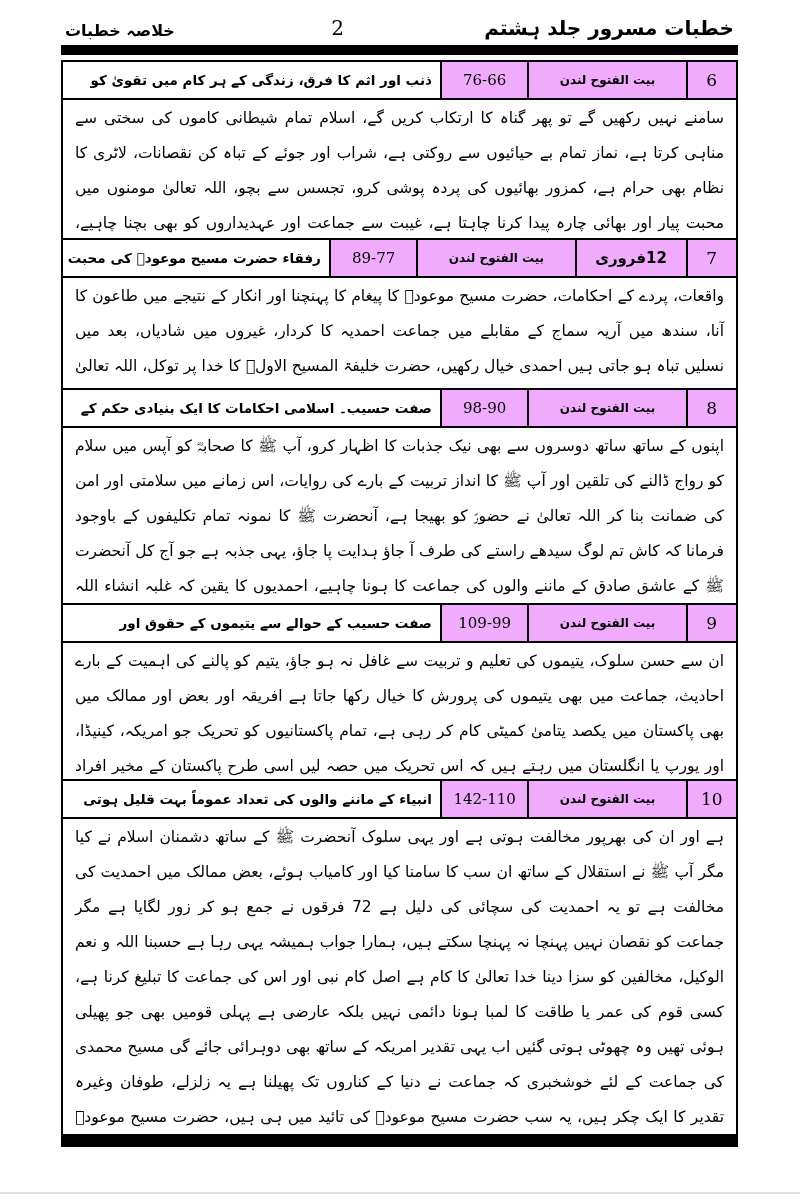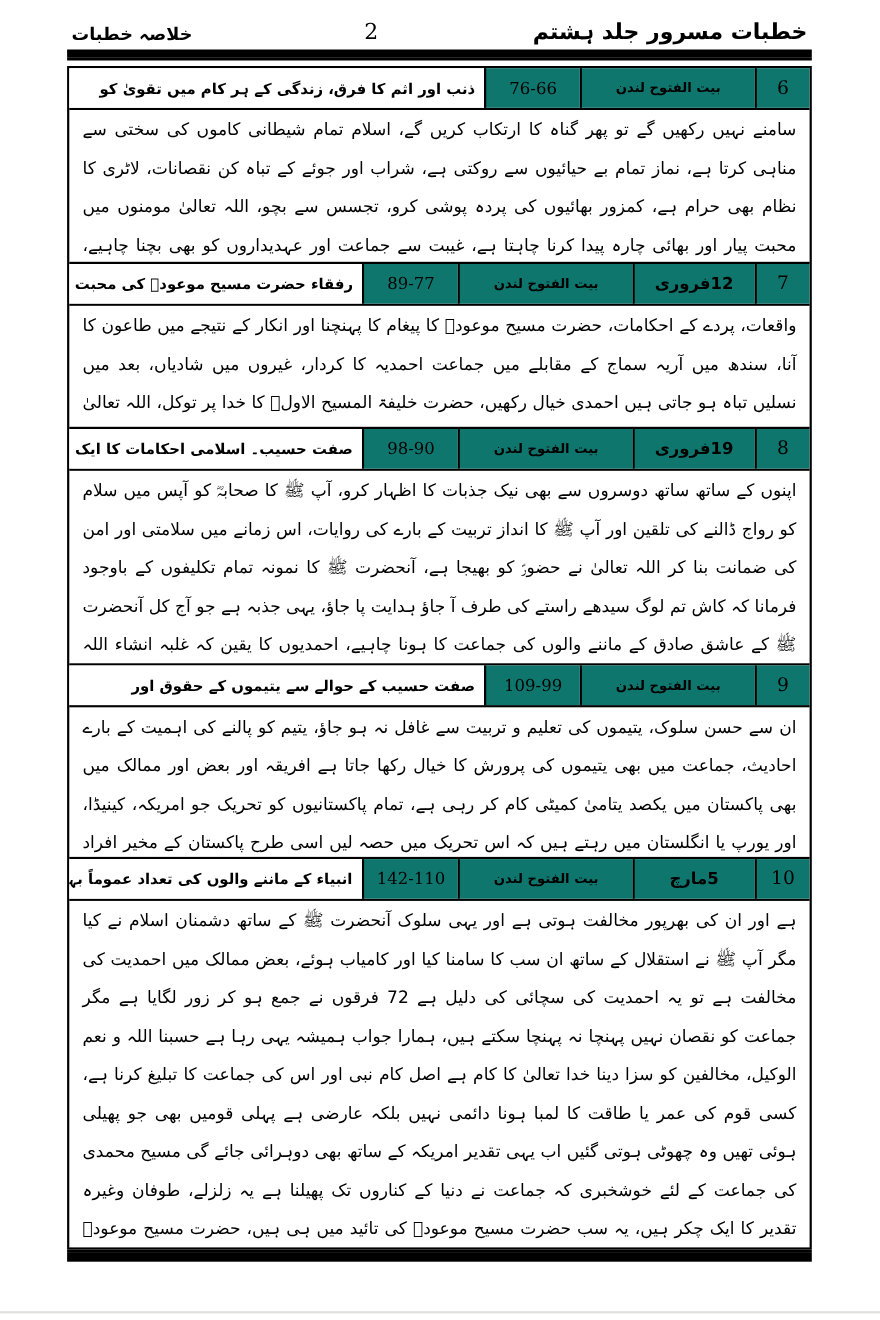--- a/index.html
+++ b/index.html
@@ -14,21 +14,21 @@
   .head-page-num { font-family:"DejaVu Serif", serif; font-size:20px; font-weight:normal; transform:translateX(8px); }
   .head-section { font-size:16px; font-weight:bold; }
 
   
   .rule-top { height:3px; border-top:7px solid #000; border-bottom:3px solid #000; margin-top:3px; }
   .rule-bottom { height:4px; border-top:3px solid #000; border-bottom:8px solid #000; margin-top:0; }
 
   
   .khutba-table { border:2px solid #000; margin-top:5px; background:#fff; }
   .entry-header { direction:rtl; display:flex; height:38px; border-bottom:2px solid #000; }
-  .cell { display:flex; align-items:center; justify-content:center; border-left:2px solid #000; background:#0f766e; overflow:hidden; white-space:nowrap; }
+  .cell { display:flex; align-items:center; justify-content:center; border-left:2px solid #000; background:#f0abfc; overflow:hidden; white-space:nowrap; }
   .cell:last-child { border-left:none; }
   .cell-number { width:7.5%; font-size:17px; font-family:"DejaVu Serif", serif; }
   .cell-date { width:16.5%; font-size:15px; font-weight:bold; }
   .cell-location { width:23.5%; font-size:12px; font-weight:bold; }
   .cell-pages { width:13%; font-size:15px; font-family:"DejaVu Serif", serif; direction:ltr; }
   .cell-title { flex:1; background:#fff; font-size:13.5px; font-weight:bold; padding:0 8px; justify-content:flex-start; }
 
   .entry-body { direction:rtl; border-bottom:2px solid #000; padding:1px 12px 0 12px; font-size:15.5px; line-height:35px; text-align:justify; text-align-last:center; overflow:hidden; }
   .entry:last-child .entry-body { border-bottom:none; }
   .h-140 { height:140px; }
@@ -73,42 +73,40 @@
           <div class="cell cell-location">بیت الفتوح لندن</div>
           <div class="cell cell-pages">89-77</div>
           <div class="cell cell-title">رفقاء حضرت مسیح موعودؑ کی محبت و غیرت الٰہی کے</div>
         </div>
         <div class="entry-body h-112">واقعات، پردے کے احکامات، حضرت مسیح موعودؑ کا پیغام کا پہنچنا اور انکار کے نتیجے میں طاعون کا آنا، سندھ میں آریہ سماج کے مقابلے میں جماعت احمدیہ کا کردار، غیروں میں شادیاں، بعد میں نسلیں تباہ ہو جاتی ہیں احمدی خیال رکھیں، حضرت خلیفۃ المسیح الاولؓ کا خدا پر توکل، اللہ تعالیٰ ہر احمدی کو عاجزی میں اور توکل میں بڑھاتے ہوئے ایمان میں ترقی دینے والا ہو</div>
       </div>
 
       <div class="entry">
         <div class="entry-header">
           <div class="cell cell-number">8</div>
-          <div class="cell cell-date">19فروری</div>
           <div class="cell cell-location">بیت الفتوح لندن</div>
           <div class="cell cell-pages">98-90</div>
           <div class="cell cell-title">صفت حسیب۔ اسلامی احکامات کا ایک بنیادی حکم کے</div>
         </div>
         <div class="entry-body h-177">اپنوں کے ساتھ ساتھ دوسروں سے بھی نیک جذبات کا اظہار کرو، آپ ﷺ کا صحابہؓ کو آپس میں سلام کو رواج ڈالنے کی تلقین اور آپ ﷺ کا انداز تربیت کے بارے کی روایات، اس زمانے میں سلامتی اور امن کی ضمانت بنا کر اللہ تعالیٰ نے حضورؑ کو بھیجا ہے، آنحضرت ﷺ کا نمونہ تمام تکلیفوں کے باوجود فرمانا کہ کاش تم لوگ سیدھے راستے کی طرف آ جاؤ ہدایت پا جاؤ، یہی جذبہ ہے جو آج کل آنحضرت ﷺ کے عاشق صادق کے ماننے والوں کی جماعت کا ہونا چاہیے، احمدیوں کا یقین کہ غلبہ انشاء اللہ اسلام کا ہی ہونا ہے، تمام مظالم کے جواب میں حسبی اللہ کہیں۔</div>
       </div>
 
       <div class="entry">
         <div class="entry-header">
           <div class="cell cell-number">9</div>
           <div class="cell cell-location">بیت الفتوح لندن</div>
           <div class="cell cell-pages">109-99</div>
           <div class="cell cell-title">صفت حسیب کے حوالے سے یتیموں کے حقوق اور</div>
         </div>
         <div class="entry-body h-138">ان سے حسن سلوک، یتیموں کی تعلیم و تربیت سے غافل نہ ہو جاؤ، یتیم کو پالنے کی اہمیت کے بارے احادیث، جماعت میں بھی یتیموں کی پرورش کا خیال رکھا جاتا ہے افریقہ اور بعض اور ممالک میں بھی پاکستان میں یکصد یتامیٰ کمیٹی کام کر رہی ہے، تمام پاکستانیوں کو تحریک جو امریکہ، کینیڈا، اور یورپ یا انگلستان میں رہتے ہیں کہ اس تحریک میں حصہ لیں اسی طرح پاکستان کے مخیر افراد کو بھی توجہ دلانا چاہتا ہوں۔</div>
       </div>
 
       <div class="entry">
         <div class="entry-header">
           <div class="cell cell-number">10</div>
-          <div class="cell cell-date">5مارچ</div>
           <div class="cell cell-location">بیت الفتوح لندن</div>
           <div class="cell cell-pages">142-110</div>
           <div class="cell cell-title">انبیاء کے ماننے والوں کی تعداد عموماً بہت قلیل ہوتی</div>
         </div>
         <div class="entry-body h-315">ہے اور ان کی بھرپور مخالفت ہوتی ہے اور یہی سلوک آنحضرت ﷺ کے ساتھ دشمنان اسلام نے کیا مگر آپ ﷺ نے استقلال کے ساتھ ان سب کا سامنا کیا اور کامیاب ہوئے، بعض ممالک میں احمدیت کی مخالفت ہے تو یہ احمدیت کی سچائی کی دلیل ہے 72 فرقوں نے جمع ہو کر زور لگایا ہے مگر جماعت کو نقصان نہیں پہنچا نہ پہنچا سکتے ہیں، ہمارا جواب ہمیشہ یہی رہا ہے حسبنا اللہ و نعم الوکیل، مخالفین کو سزا دینا خدا تعالیٰ کا کام ہے اصل کام نبی اور اس کی جماعت کا تبلیغ کرنا ہے، کسی قوم کی عمر یا طاقت کا لمبا ہونا دائمی نہیں بلکہ عارضی ہے پہلی قومیں بھی جو پھیلی ہوئی تھیں وہ چھوٹی ہوتی گئیں اب یہی تقدیر امریکہ کے ساتھ بھی دوہرائی جائے گی مسیح محمدی کی جماعت کے لئے خوشخبری کہ جماعت نے دنیا کے کناروں تک پھیلنا ہے یہ زلزلے، طوفان وغیرہ تقدیر کا ایک چکر ہیں، یہ سب حضرت مسیح موعودؑ کی تائید میں ہی ہیں، حضرت مسیح موعودؑ کا زلزلوں کو اپنا نشان قرار دینا اور زلزلوں کا کچھ ریکارڈ، حضورؑ کا اقتباس کہ دنیا ایک قیامت دیکھے گی، اے یورپ تو بھی امن میں نہیں۔۔۔، یہ وارننگ خاص طور پر ہندوستان پاکستان کے علاقے کے لئے ہے۔</div>
       </div>
 
     </div>
 
     <div class="rule-bottom"></div>

